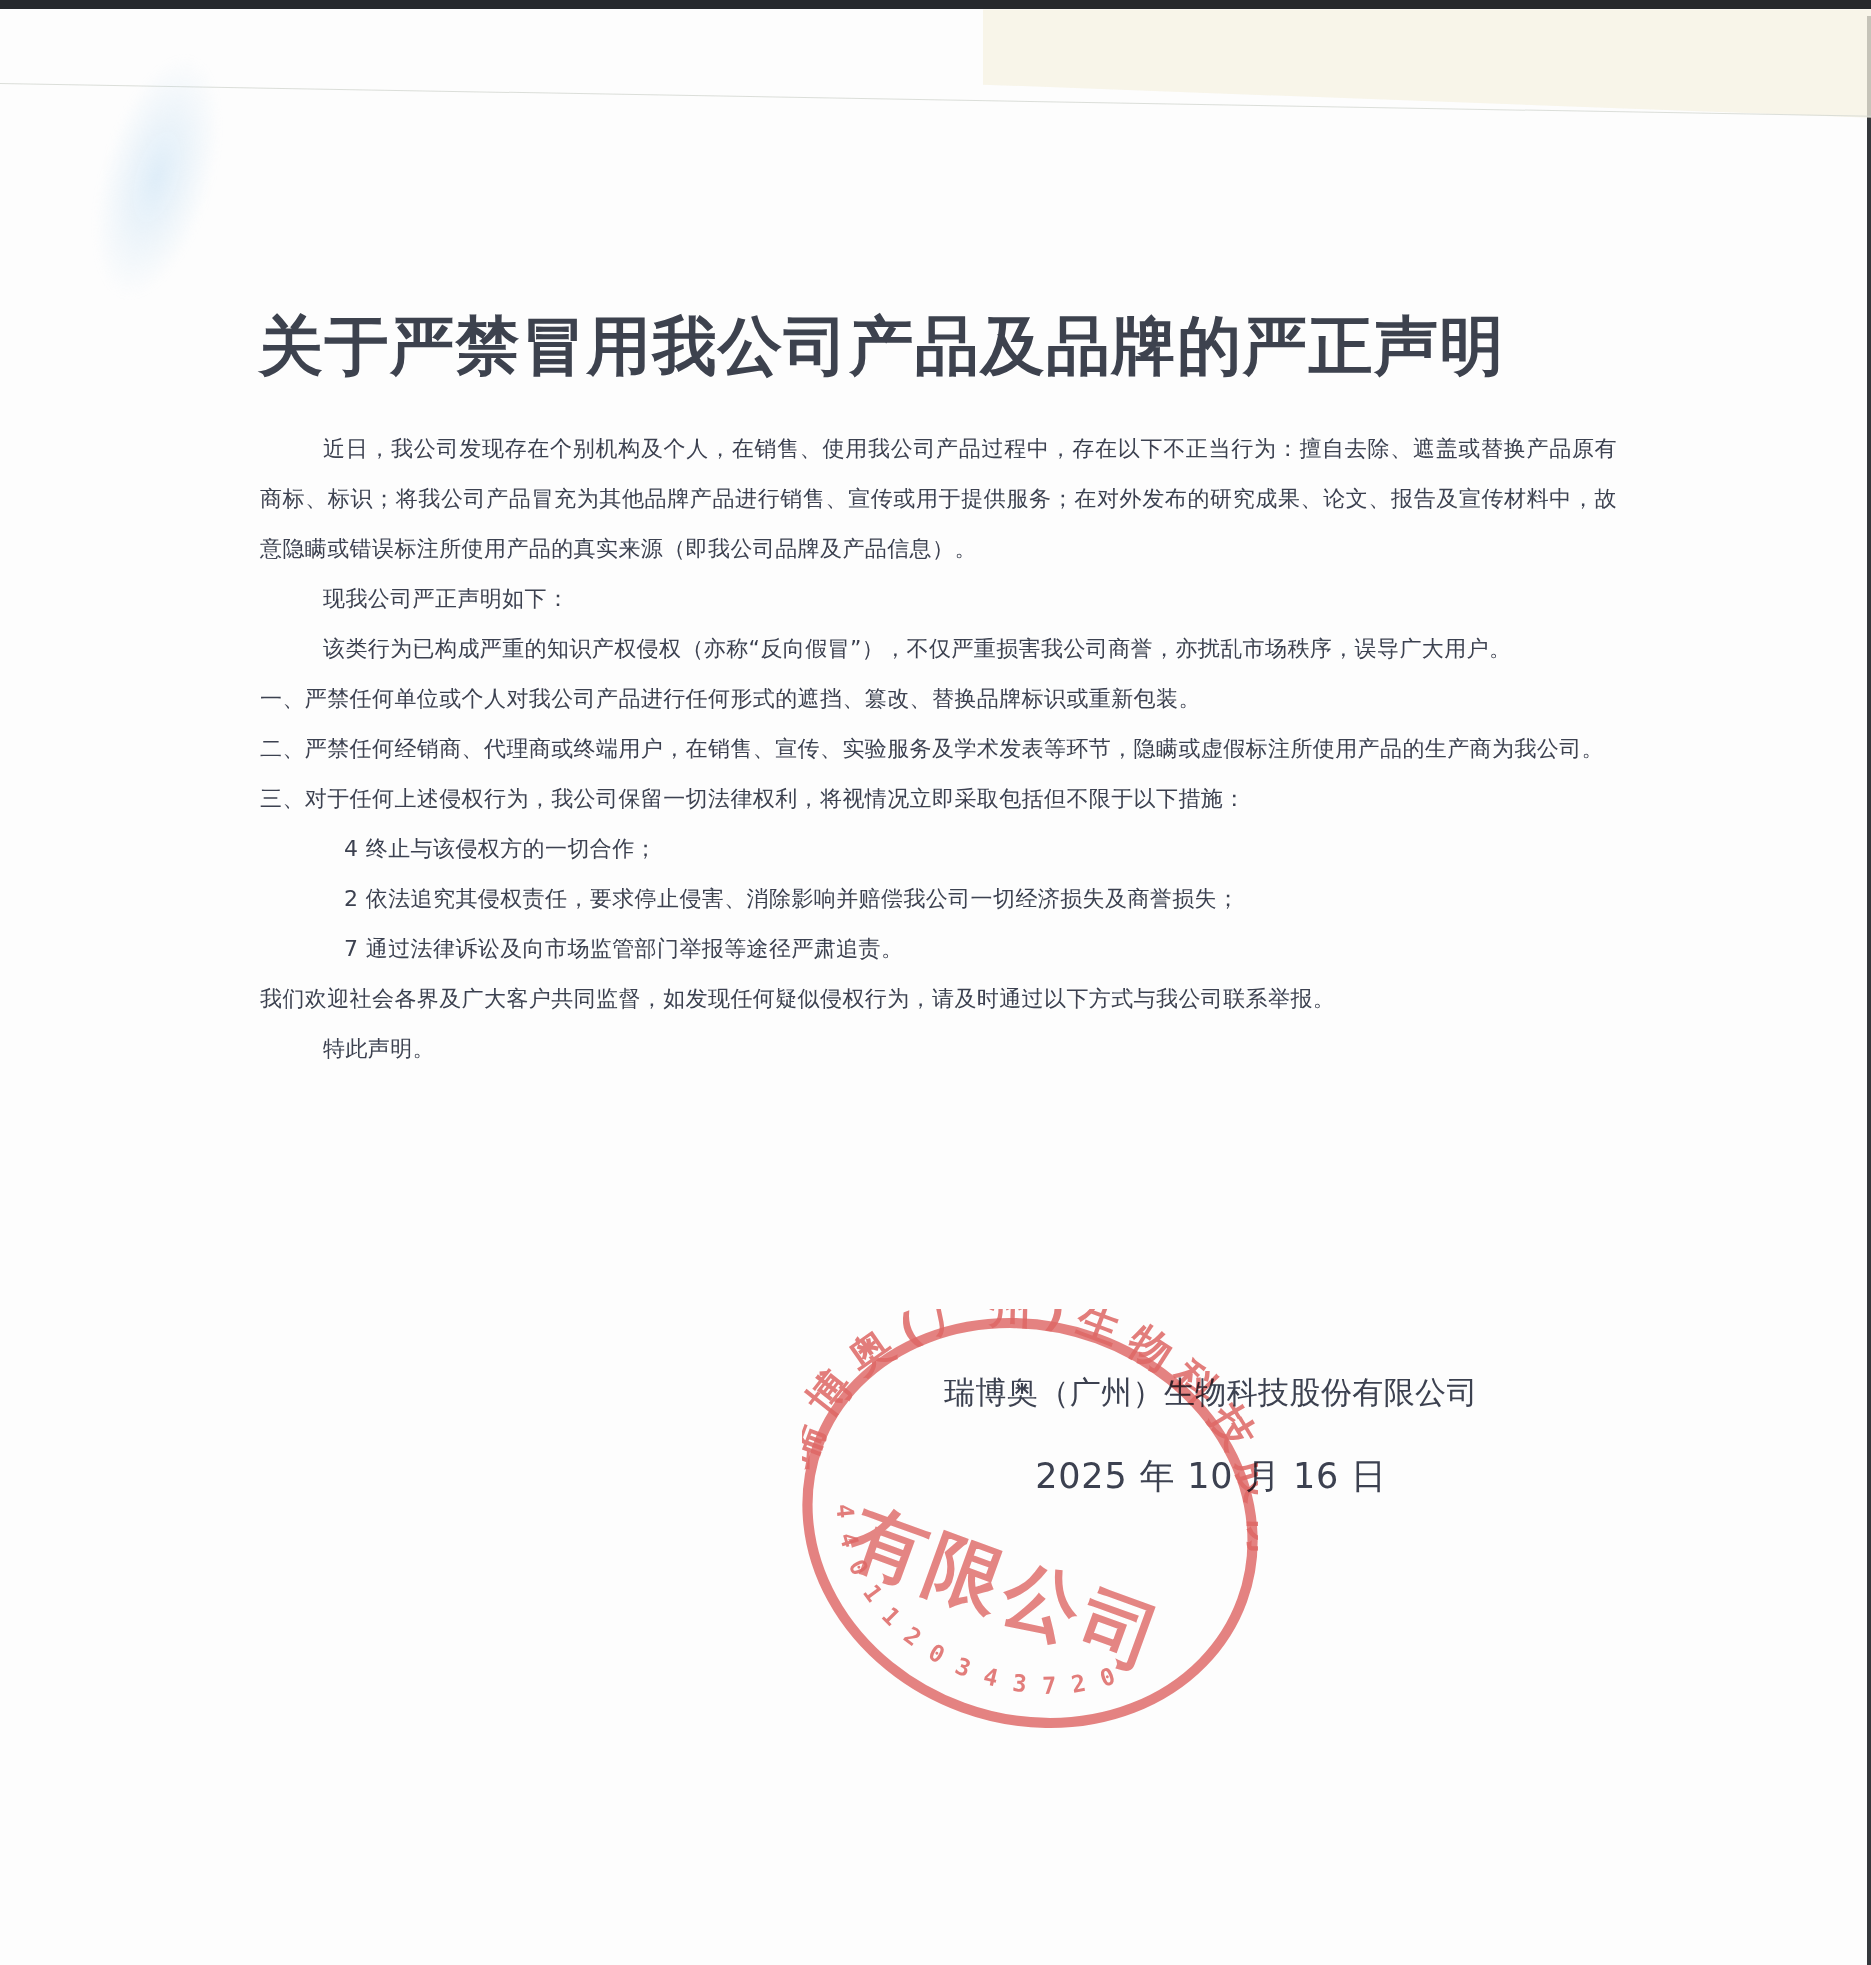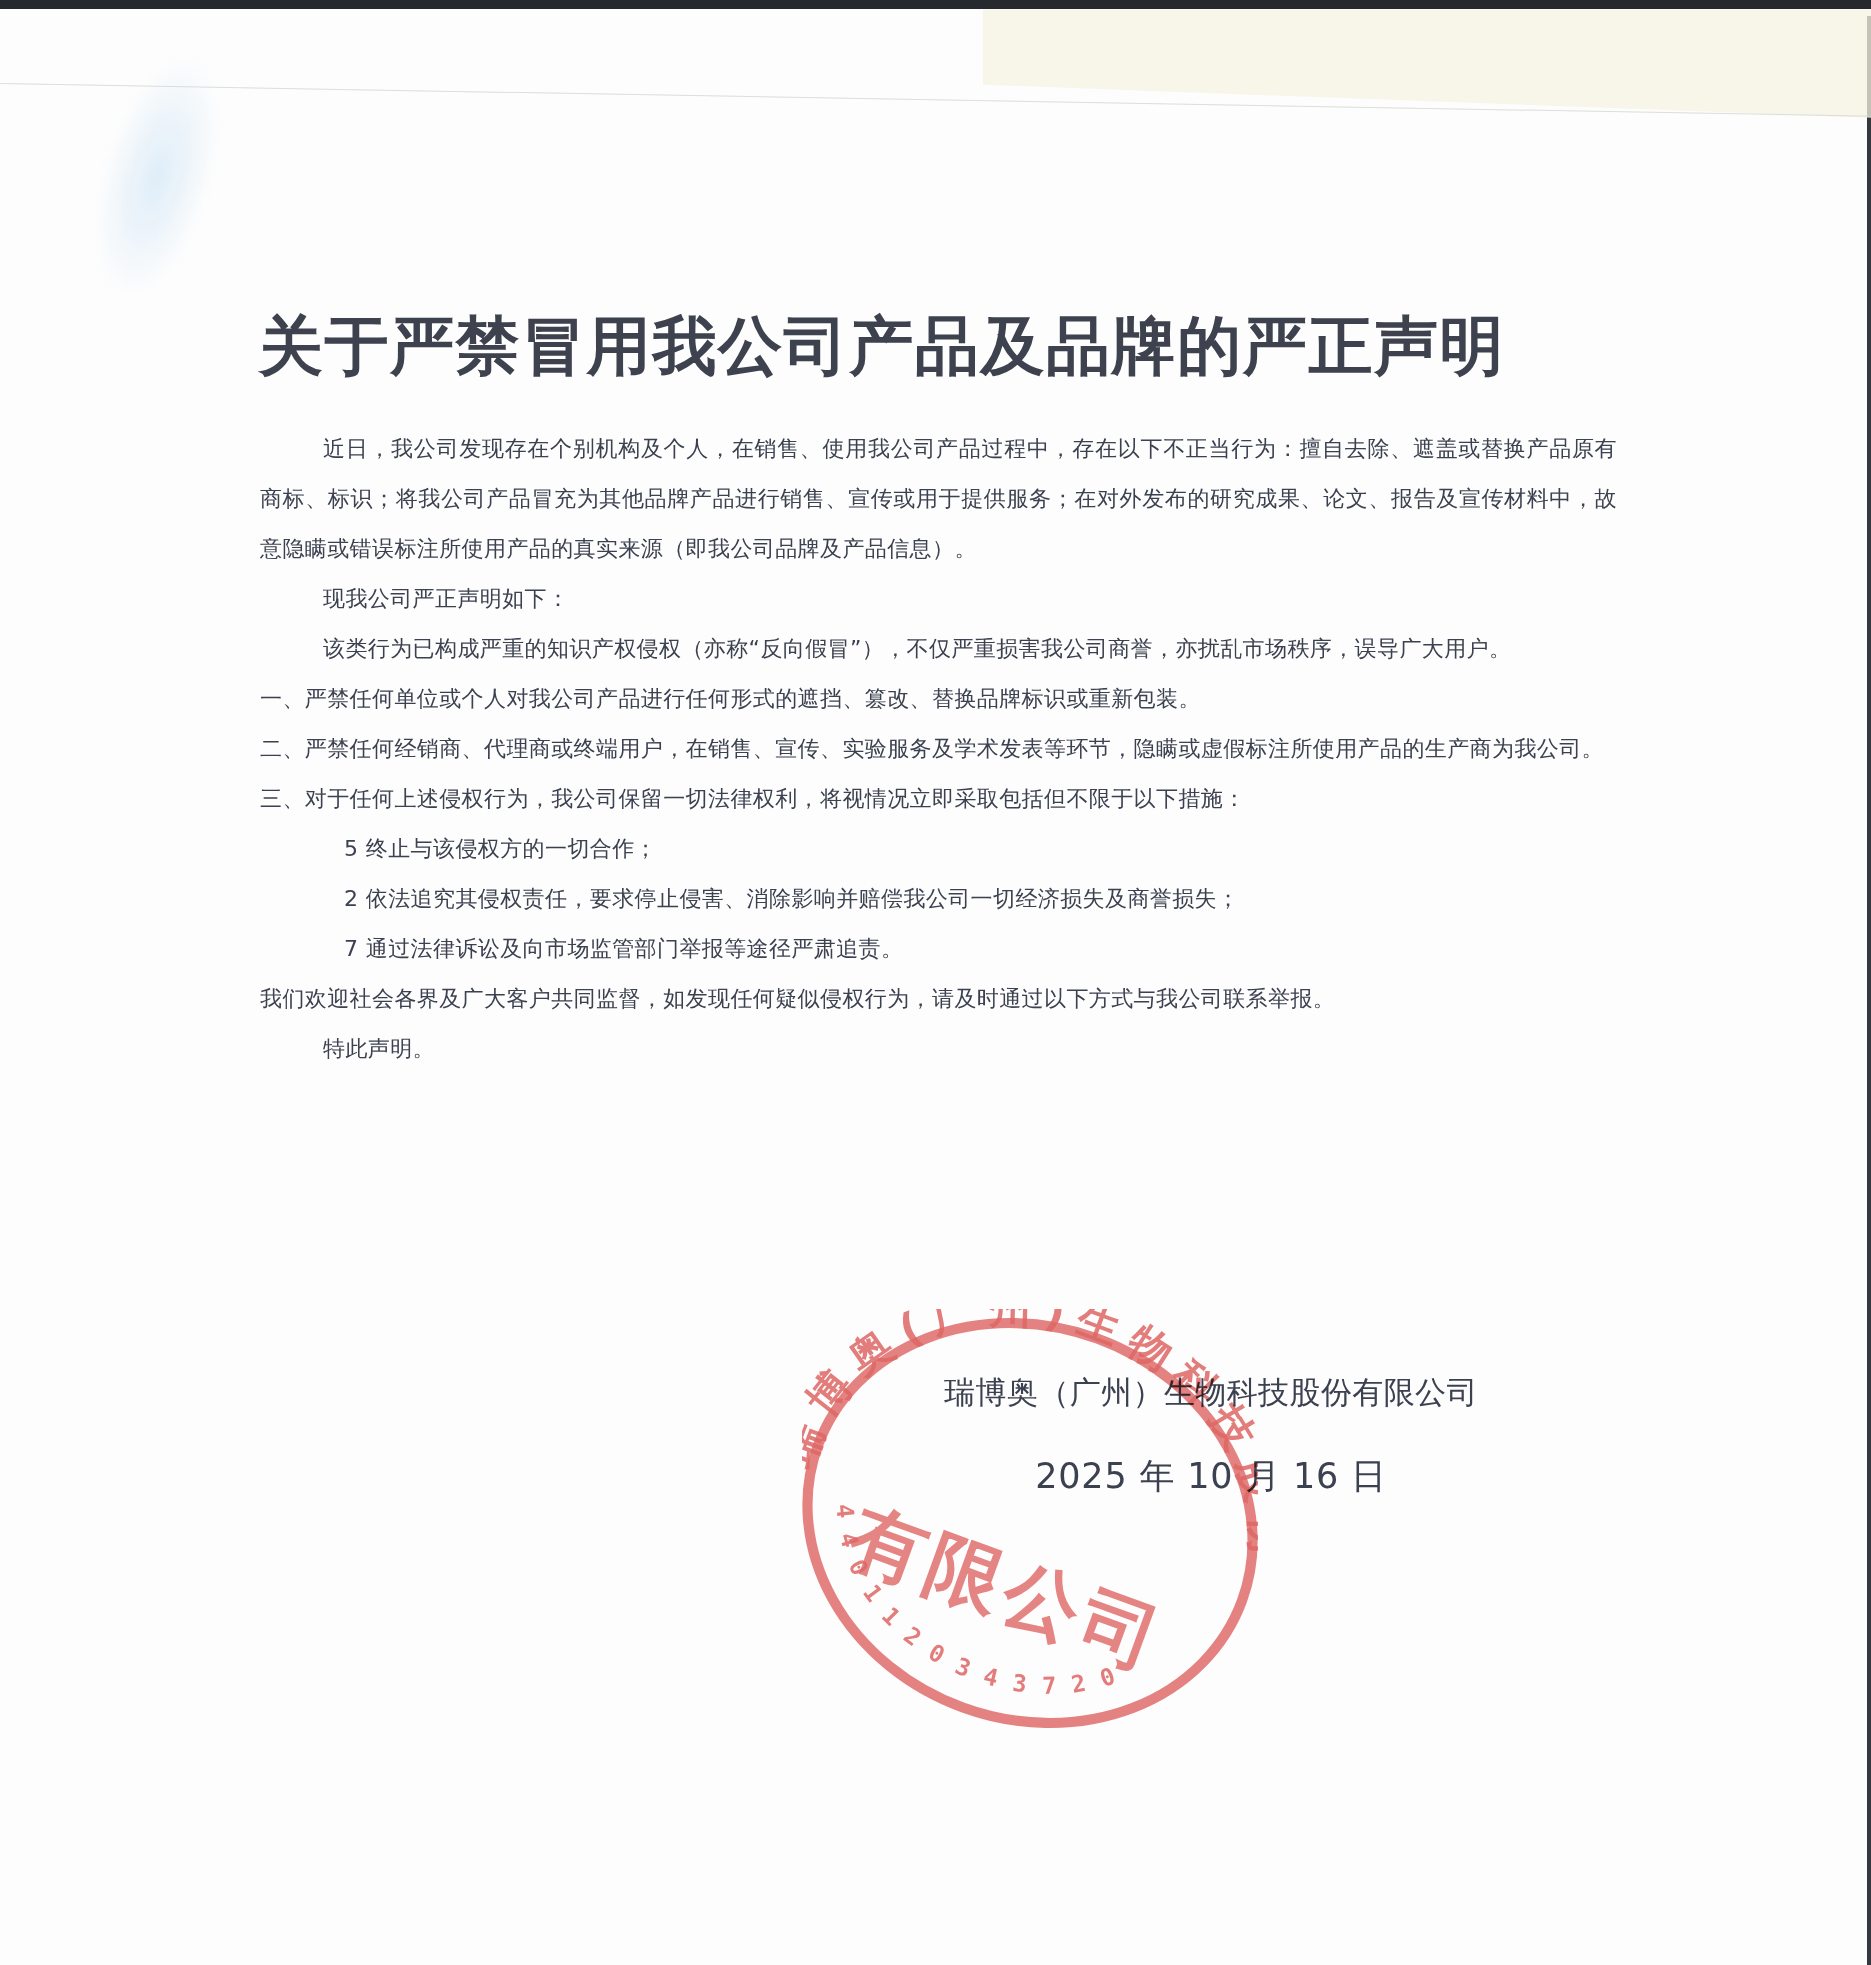--- a/index.html
+++ b/index.html
@@ -96,21 +96,21 @@
 
   <div class="doc-title">关于严禁冒用我公司产品及品牌的严正声明</div>
 
   <div class="doc-body">
     <p class="p-indent">近日，我公司发现存在个别机构及个人，在销售、使用我公司产品过程中，存在以下不正当行为：擅自去除、遮盖或替换产品原有商标、标识；将我公司产品冒充为其他品牌产品进行销售、宣传或用于提供服务；在对外发布的研究成果、论文、报告及宣传材料中，故意隐瞒或错误标注所使用产品的真实来源（即我公司品牌及产品信息）。</p>
     <p class="p-indent">现我公司严正声明如下：</p>
     <p class="p-indent">该类行为已构成严重的知识产权侵权（亦称“反向假冒”），不仅严重损害我公司商誉，亦扰乱市场秩序，误导广大用户。</p>
     <p class="p-flush">一、严禁任何单位或个人对我公司产品进行任何形式的遮挡、篡改、替换品牌标识或重新包装。</p>
     <p class="p-flush">二、严禁任何经销商、代理商或终端用户，在销售、宣传、实验服务及学术发表等环节，隐瞒或虚假标注所使用产品的生产商为我公司。</p>
     <p class="p-flush">三、对于任何上述侵权行为，我公司保留一切法律权利，将视情况立即采取包括但不限于以下措施：</p>
-    <p class="p-sub">5  终止与该侵权方的一切合作；</p>
+    <p class="p-sub">4  终止与该侵权方的一切合作；</p>
     <p class="p-sub">2  依法追究其侵权责任，要求停止侵害、消除影响并赔偿我公司一切经济损失及商誉损失；</p>
     <p class="p-sub">7  通过法律诉讼及向市场监管部门举报等途径严肃追责。</p>
     <p class="p-flush">我们欢迎社会各界及广大客户共同监督，如发现任何疑似侵权行为，请及时通过以下方式与我公司联系举报。</p>
     <p class="p-indent">特此声明。</p>
   </div>
 
   <div class="signature">
     <div class="sig-company">瑞博奥（广州）生物科技股份有限公司</div>
     <div class="sig-date">2025 年 10 月 16 日</div>
   </div>

